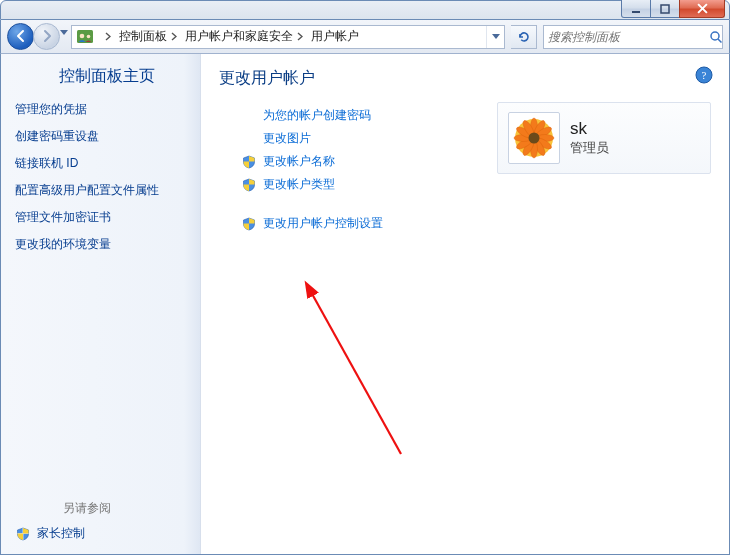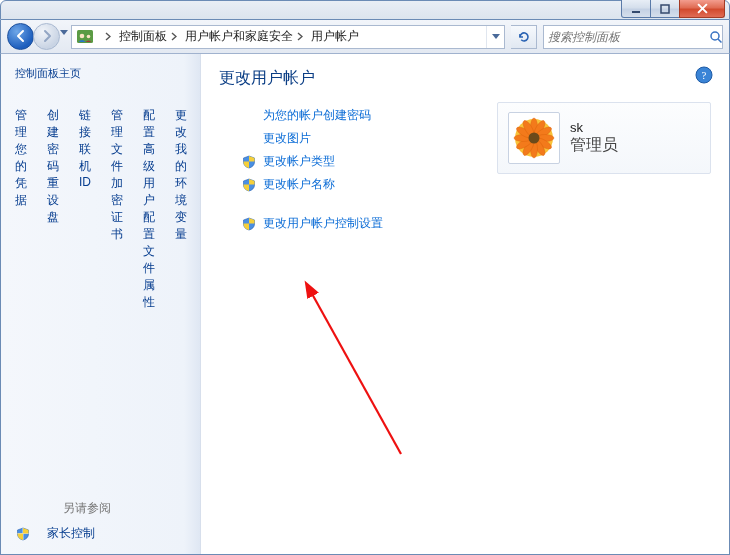--- a/index.html
+++ b/index.html
@@ -190,28 +190,29 @@
   .sidebar {
     width: 200px;
     background: linear-gradient(to right, #f4f7fc 0%, #eef3fa 92%, #dfe7f3 100%);
     border-right: 1px solid #d7dfec;
     padding: 12px 14px;
     display:flex;
     flex-direction:column;
   }
   .sidebar-title {
     color:#063d8f;
-    font-size:11px;
+    font-size:16px;
     margin-bottom:14px;
-  }
-  .side-links { display:flex; flex-direction:row; gap:20px;margin-top:12px; }
+    margin-left:44px;
+  }
+  .side-links { display:flex; flex-direction:column; gap:10px; }
   .side-link { color:#063d8f; cursor:pointer; }
   .sidebar-spacer { flex:1; }
   .see-also-label { color:#777; margin-bottom:8px;margin-left:48px; }
-  .see-also-row { display:flex; align-items:center; gap:16px; color:#063d8f; cursor:pointer; }
+  .see-also-row { display:flex; align-items:center; gap:6px; color:#063d8f; cursor:pointer; }
 
   .content {
     flex:1;
     position:relative;
     padding: 14px 18px;
     background:#fff;
   }
   .help-icon {
     position:absolute;
     top:12px; right:16px;
@@ -254,22 +255,22 @@
     border:1px solid #c8d2e2;
     border-radius:2px;
     background:#fff;
     padding:3px;
   }
   .avatar-img {
     width:100%;height:100%;
     border-radius:1px;
   }
   .account-text { display:flex; flex-direction:column; }
-  .account-name { color:#222; font-size:13px; }
-  .account-role { color:#444; font-size:16px; }
+  .account-name { color:#222; font-size:17px; }
+  .account-role { color:#444; font-size:13px; }
 
   
   .arrow-annotation {
     position:absolute;
     left:0;top:0;
     pointer-events:none;
   }
 </style>
 </head>
 <body>
@@ -374,22 +375,22 @@
   </div>
 </div>
 
 <div class="body-wrap">
   <div class="sidebar">
     <div class="sidebar-title">控制面板主页</div>
     <div class="side-links">
       <span class="side-link">管理您的凭据</span>
       <span class="side-link">创建密码重设盘</span>
       <span class="side-link">链接联机 ID</span>
+      <span class="side-link">配置高级用户配置文件属性</span>
       <span class="side-link">管理文件加密证书</span>
-      <span class="side-link">配置高级用户配置文件属性</span>
       <span class="side-link">更改我的环境变量</span>
     </div>
     <div class="sidebar-spacer"></div>
     <div class="see-also-label">另请参阅</div>
     <div class="see-also-row">
       <span class="shield-icon">
         <svg width="14" height="14" viewBox="0 0 14 14">
           <path d="M7 1 L12.5 3 V7 C12.5 10 10 12.5 7 13 C4 12.5 1.5 10 1.5 7 V3 Z" fill="#4a8fe2" stroke="#2a63b3" stroke-width="0.6"></path>
           <path d="M7 1 L7 13 M1.5 6.5 L12.5 6.5" stroke="#fff" stroke-width="0.7"></path>
           <path d="M7 1 L12.5 3 V6.5 H7 Z" fill="#f5cf3a"></path>
@@ -420,31 +421,31 @@
         <a>更改图片</a>
       </div>
       <div class="task-link">
         <span class="shield-icon">
           <svg width="14" height="14" viewBox="0 0 14 14">
             <path d="M7 1 L12.5 3 V7 C12.5 10 10 12.5 7 13 C4 12.5 1.5 10 1.5 7 V3 Z" fill="#4a8fe2" stroke="#2a63b3" stroke-width="0.6"></path>
             <path d="M7 1 L12.5 3 V6.5 H7 Z" fill="#f5cf3a"></path>
             <path d="M1.5 6.5 H7 V13 C4 12.5 1.5 10 1.5 7 Z" fill="#f5cf3a"></path>
           </svg>
         </span>
-        <a>更改帐户类型</a>
+        <a>更改帐户名称</a>
       </div>
       <div class="task-link">
         <span class="shield-icon">
           <svg width="14" height="14" viewBox="0 0 14 14">
             <path d="M7 1 L12.5 3 V7 C12.5 10 10 12.5 7 13 C4 12.5 1.5 10 1.5 7 V3 Z" fill="#4a8fe2" stroke="#2a63b3" stroke-width="0.6"></path>
             <path d="M7 1 L12.5 3 V6.5 H7 Z" fill="#f5cf3a"></path>
             <path d="M1.5 6.5 H7 V13 C4 12.5 1.5 10 1.5 7 Z" fill="#f5cf3a"></path>
           </svg>
         </span>
-        <a>更改帐户名称</a>
+        <a>更改帐户类型</a>
       </div>
     </div>
 
     <div class="task-group-gap"></div>
 
     <div class="task-links">
       <div class="task-link">
         <span class="shield-icon">
           <svg width="14" height="14" viewBox="0 0 14 14">
             <path d="M7 1 L12.5 3 V7 C12.5 10 10 12.5 7 13 C4 12.5 1.5 10 1.5 7 V3 Z" fill="#4a8fe2" stroke="#2a63b3" stroke-width="0.6"></path>

